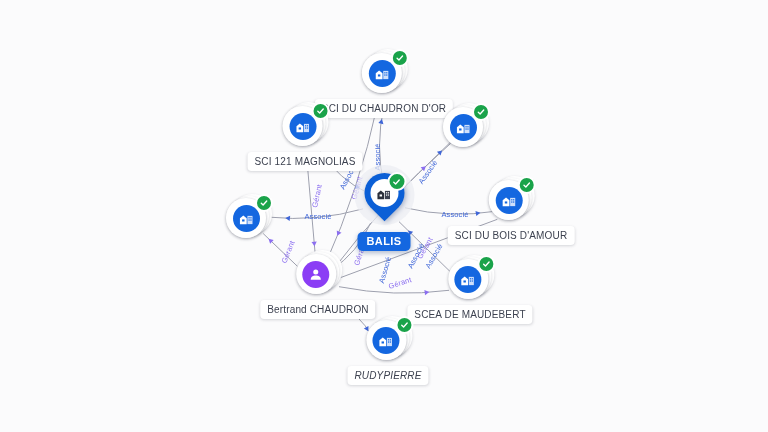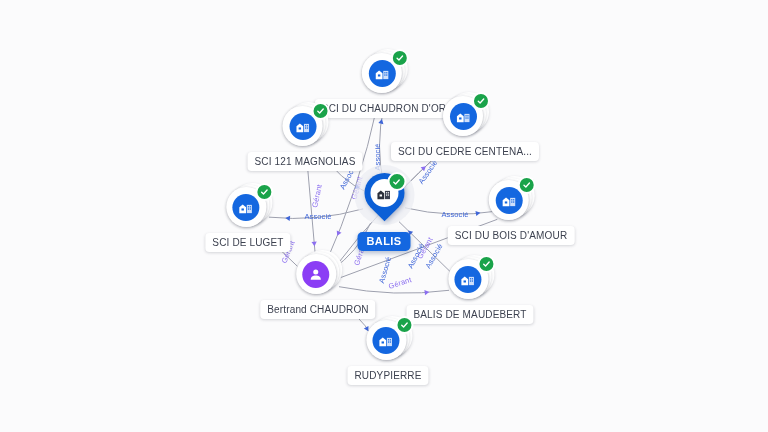--- a/index.html
+++ b/index.html
@@ -305,21 +305,20 @@
                 <rect x="3.3" y="9" width="2.6" height="2.2" fill="#1467e0"></rect>
               </svg>
             </div>
           </div>
           <div class="check-badge">
             <svg width="8" height="8" viewBox="0 0 10 10">
               <path d="M1.6 5.2 L3.9 7.4 L8.4 2.6" stroke="#ffffff" stroke-width="1.7" fill="none" stroke-linecap="round" stroke-linejoin="round"></path>
             </svg>
           </div>
         </div>
-        <div class="node-label">SCI DU CEDRE CENTENA...</div>
       </div>
       <div class="node" style="left: 305px; top: 138px; align-items: center;">
         <div class="disc-wrap">
           <div class="disc-stack s3"></div>
           <div class="disc-stack s2"></div>
           <div class="disc-stack s1"></div>
           <div class="disc-face">
             <div class="inner-circle">
               <svg width="15" height="15" viewBox="0 0 16 16">
                 <path d="M1 14 L1 7.6 L4.6 4.8 L8.2 7.6 L8.2 14 Z" fill="#ffffff"></path>
@@ -357,21 +356,20 @@
                 <rect x="3.3" y="9" width="2.6" height="2.2" fill="#1467e0"></rect>
               </svg>
             </div>
           </div>
           <div class="check-badge">
             <svg width="8" height="8" viewBox="0 0 10 10">
               <path d="M1.6 5.2 L3.9 7.4 L8.4 2.6" stroke="#ffffff" stroke-width="1.7" fill="none" stroke-linecap="round" stroke-linejoin="round"></path>
             </svg>
           </div>
         </div>
-        <div class="node-label">SCI DE LUGET</div>
       </div>
       <div class="node" style="left: 511px; top: 212px;">
         <div class="disc-wrap">
           <div class="disc-stack s3"></div>
           <div class="disc-stack s2"></div>
           <div class="disc-stack s1"></div>
           <div class="disc-face">
             <div class="inner-circle">
               <svg width="15" height="15" viewBox="0 0 16 16">
                 <path d="M1 14 L1 7.6 L4.6 4.8 L8.2 7.6 L8.2 14 Z" fill="#ffffff"></path>
@@ -409,23 +407,23 @@
                 <rect x="3.3" y="9" width="2.6" height="2.2" fill="#1467e0"></rect>
               </svg>
             </div>
           </div>
           <div class="check-badge">
             <svg width="8" height="8" viewBox="0 0 10 10">
               <path d="M1.6 5.2 L3.9 7.4 L8.4 2.6" stroke="#ffffff" stroke-width="1.7" fill="none" stroke-linecap="round" stroke-linejoin="round"></path>
             </svg>
           </div>
         </div>
-        <div class="node-label">BALIS DE MAUDEBERT</div>
-      </div>
-      <div class="node" style="left: 388px; top: 352px;">
+        <div class="node-label">SCEA DE MAUDEBERT</div>
+      </div>
+      <div class="node" style="left: 388px; top: 352px; font-style: italic;">
         <div class="disc-wrap">
           <div class="disc-stack s3"></div>
           <div class="disc-stack s2"></div>
           <div class="disc-stack s1"></div>
           <div class="disc-face">
             <div class="inner-circle">
               <svg width="15" height="15" viewBox="0 0 16 16">
                 <path d="M1 14 L1 7.6 L4.6 4.8 L8.2 7.6 L8.2 14 Z" fill="#ffffff"></path>
                 <rect x="9" y="5.2" width="5.4" height="8.8" fill="#cfe0fb"></rect>
                 <rect x="10.1" y="6.6" width="1.3" height="1.3" fill="#1467e0"></rect>

